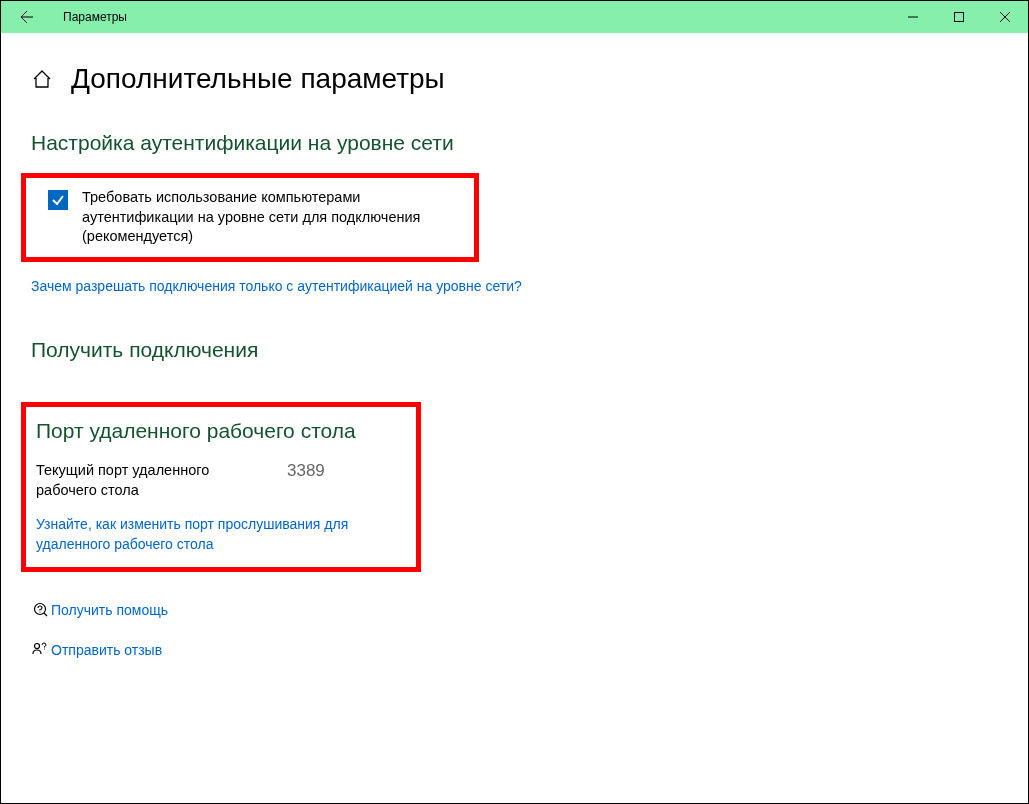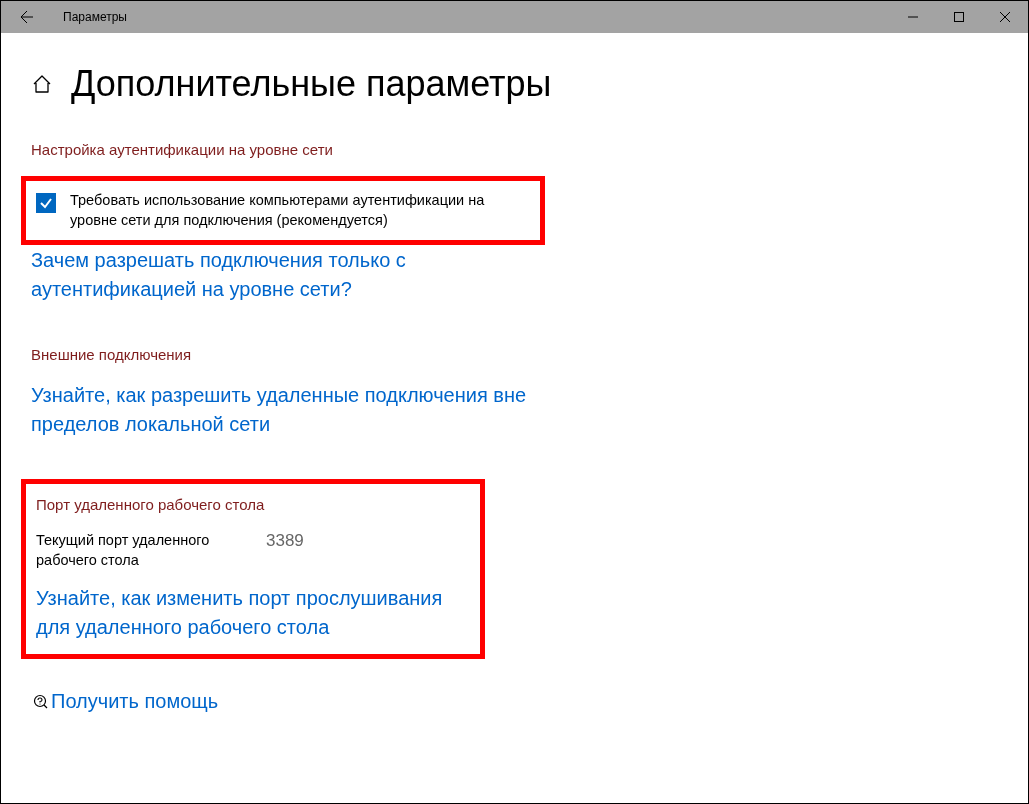--- a/index.html
+++ b/index.html
@@ -10,21 +10,21 @@
       height: 804px;
       overflow: hidden;
       border: 1px solid #000;
       position: relative;
     }
     .titlebar {
       display: flex;
       align-items: center;
       height: 32px;
       padding-left: 10px;
-      background: #a3a3a3;
+      background: #86efac;
     }
     .titlebar-back {
       width: 32px;
       height: 32px;
       display: flex;
       align-items: center;
       justify-content: center;
       cursor: pointer;
     }
     .titlebar-title {
@@ -53,38 +53,38 @@
       gap: 18px;
       margin-bottom: 36px;
       margin-top: 10px;
     }
     .home-icon {
       width: 22px;
       height: 22px;
       cursor: pointer;
     }
     h1 {
-      font-size: 36px;
+      font-size: 28px;
       font-weight: 400;
       color: #000;
     }
     .section {
       max-width: 530px;
     }
     h2 {
-      font-size: 15px;
+      font-size: 21px;
       font-weight: 400;
-      color: #7f1d1d;
+      color: #14532d;
       margin-bottom: 18px;
     }
     .highlight-box-1 {
       border: 5px solid #ff0000;
-      padding: 10px 10px;
-      margin-bottom: 1px;
-      width: 524px;
+      padding: 10px 22px;
+      margin-bottom: 14px;
+      width: 458px;
       margin-left: -10px;
     }
     .checkbox-row {
       display: flex;
       align-items: flex-start;
       gap: 14px;
     }
     .checkbox {
       width: 20px;
       height: 20px;
@@ -97,36 +97,36 @@
       margin-top: 2px;
     }
     .checkbox svg { display: block; }
     .checkbox-label {
       font-size: 14.5px;
       color: #000;
       line-height: 1.35;
     }
     .link {
       color: #0066cc;
-      font-size: 20px;
+      font-size: 14px;
       cursor: pointer;
       line-height: 1.45;
       display: inline-block;
     }
     .section-gap { margin-top: 42px; }
     .highlight-box-2 {
       border: 5px solid #ff0000;
       padding: 12px 10px 12px 10px;
       margin-top: 40px;
-      width: 464px;
+      width: 400px;
       margin-left: -10px;
     }
     .port-row {
       display: flex;
-      gap: 50px;
+      gap: 71px;
       margin-bottom: 14px;
       margin-top: 6px;
     }
     .port-label {
       font-size: 14.5px;
       color: #000;
       max-width: 180px;
       line-height: 1.35;
     }
     .port-value {
@@ -199,22 +199,21 @@
             <path d="M2 7 L6 11 L12 3" stroke="#fff" stroke-width="2" fill="none"></path>
           </svg>
         </div>
         <div class="checkbox-label">Требовать использование компьютерами аутентификации на уровне сети для подключения (рекомендуется)</div>
       </div>
     </div>
     <span class="link">Зачем разрешать подключения только с аутентификацией на уровне сети?</span>
   </div>
 
   <div class="section section-gap">
-    <h2>Внешние подключения</h2>
-    <span class="link">Узнайте, как разрешить удаленные подключения вне пределов локальной сети</span>
+    <h2>Получить подключения</h2>
   </div>
 
   <div class="highlight-box-2">
     <h2>Порт удаленного рабочего стола</h2>
     <div class="port-row">
       <div class="port-label">Текущий порт удаленного рабочего стола</div>
       <div class="port-value">3389</div>
     </div>
     <span class="link">Узнайте, как изменить порт прослушивания для удаленного рабочего стола</span>
   </div>
@@ -224,14 +223,25 @@
       <div class="footer-icon">
         <svg width="18" height="18" viewBox="0 0 18 18">
           <circle cx="9" cy="8" r="5.5" stroke="#000" stroke-width="1.2" fill="none"></circle>
           <path d="M7 7 Q7 5 9 5 Q11 5 11 7 Q11 8.5 9 8.5 L9 9.5" stroke="#000" stroke-width="1.1" fill="none"></path>
           <circle cx="9" cy="11" r="0.6" fill="#000"></circle>
           <path d="M13 12 L16 15" stroke="#000" stroke-width="1.2"></path>
         </svg>
       </div>
       <span class="link">Получить помощь</span>
     </div>
+    <div class="footer-link">
+      <div class="footer-icon">
+        <svg width="18" height="18" viewBox="0 0 18 18">
+          <circle cx="6" cy="5" r="2.5" stroke="#000" stroke-width="1.2" fill="none"></circle>
+          <path d="M2 13 Q2 9 6 9 Q10 9 10 13" stroke="#000" stroke-width="1.2" fill="none"></path>
+          <path d="M11 4 Q11 2 13 2 Q15 2 15 4 Q15 5 13.5 5.5 L13.5 6.5" stroke="#000" stroke-width="1" fill="none"></path>
+          <circle cx="13.5" cy="8" r="0.5" fill="#000"></circle>
+        </svg>
+      </div>
+      <span class="link">Отправить отзыв</span>
+    </div>
   </div>
 </div>
 
 </body></html>

